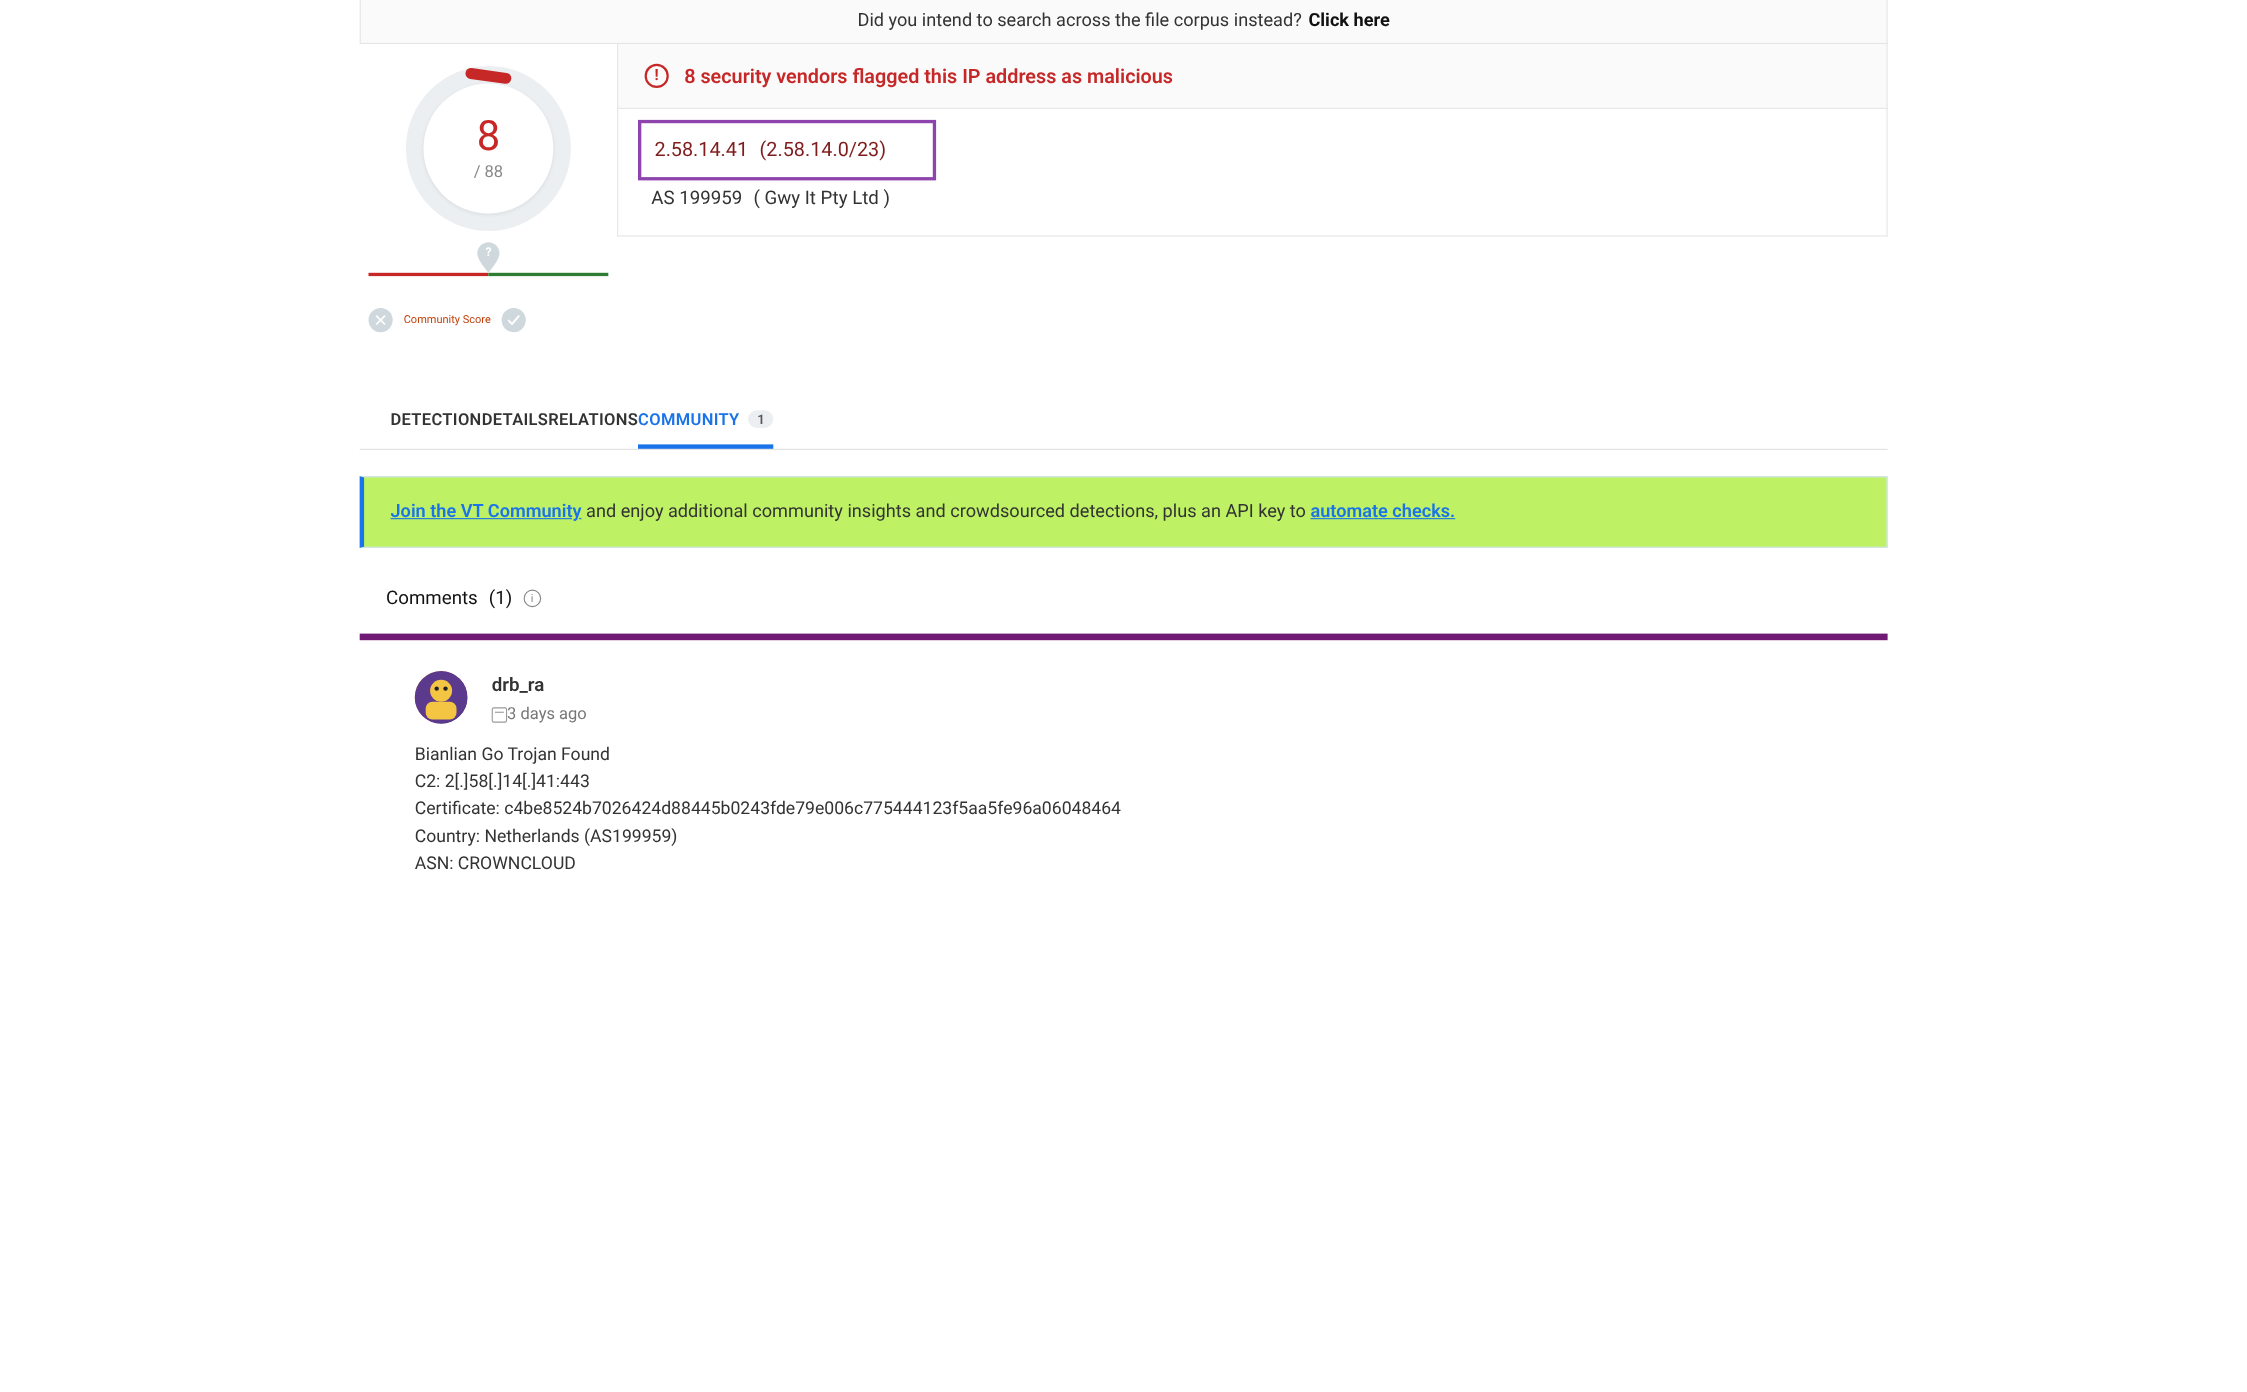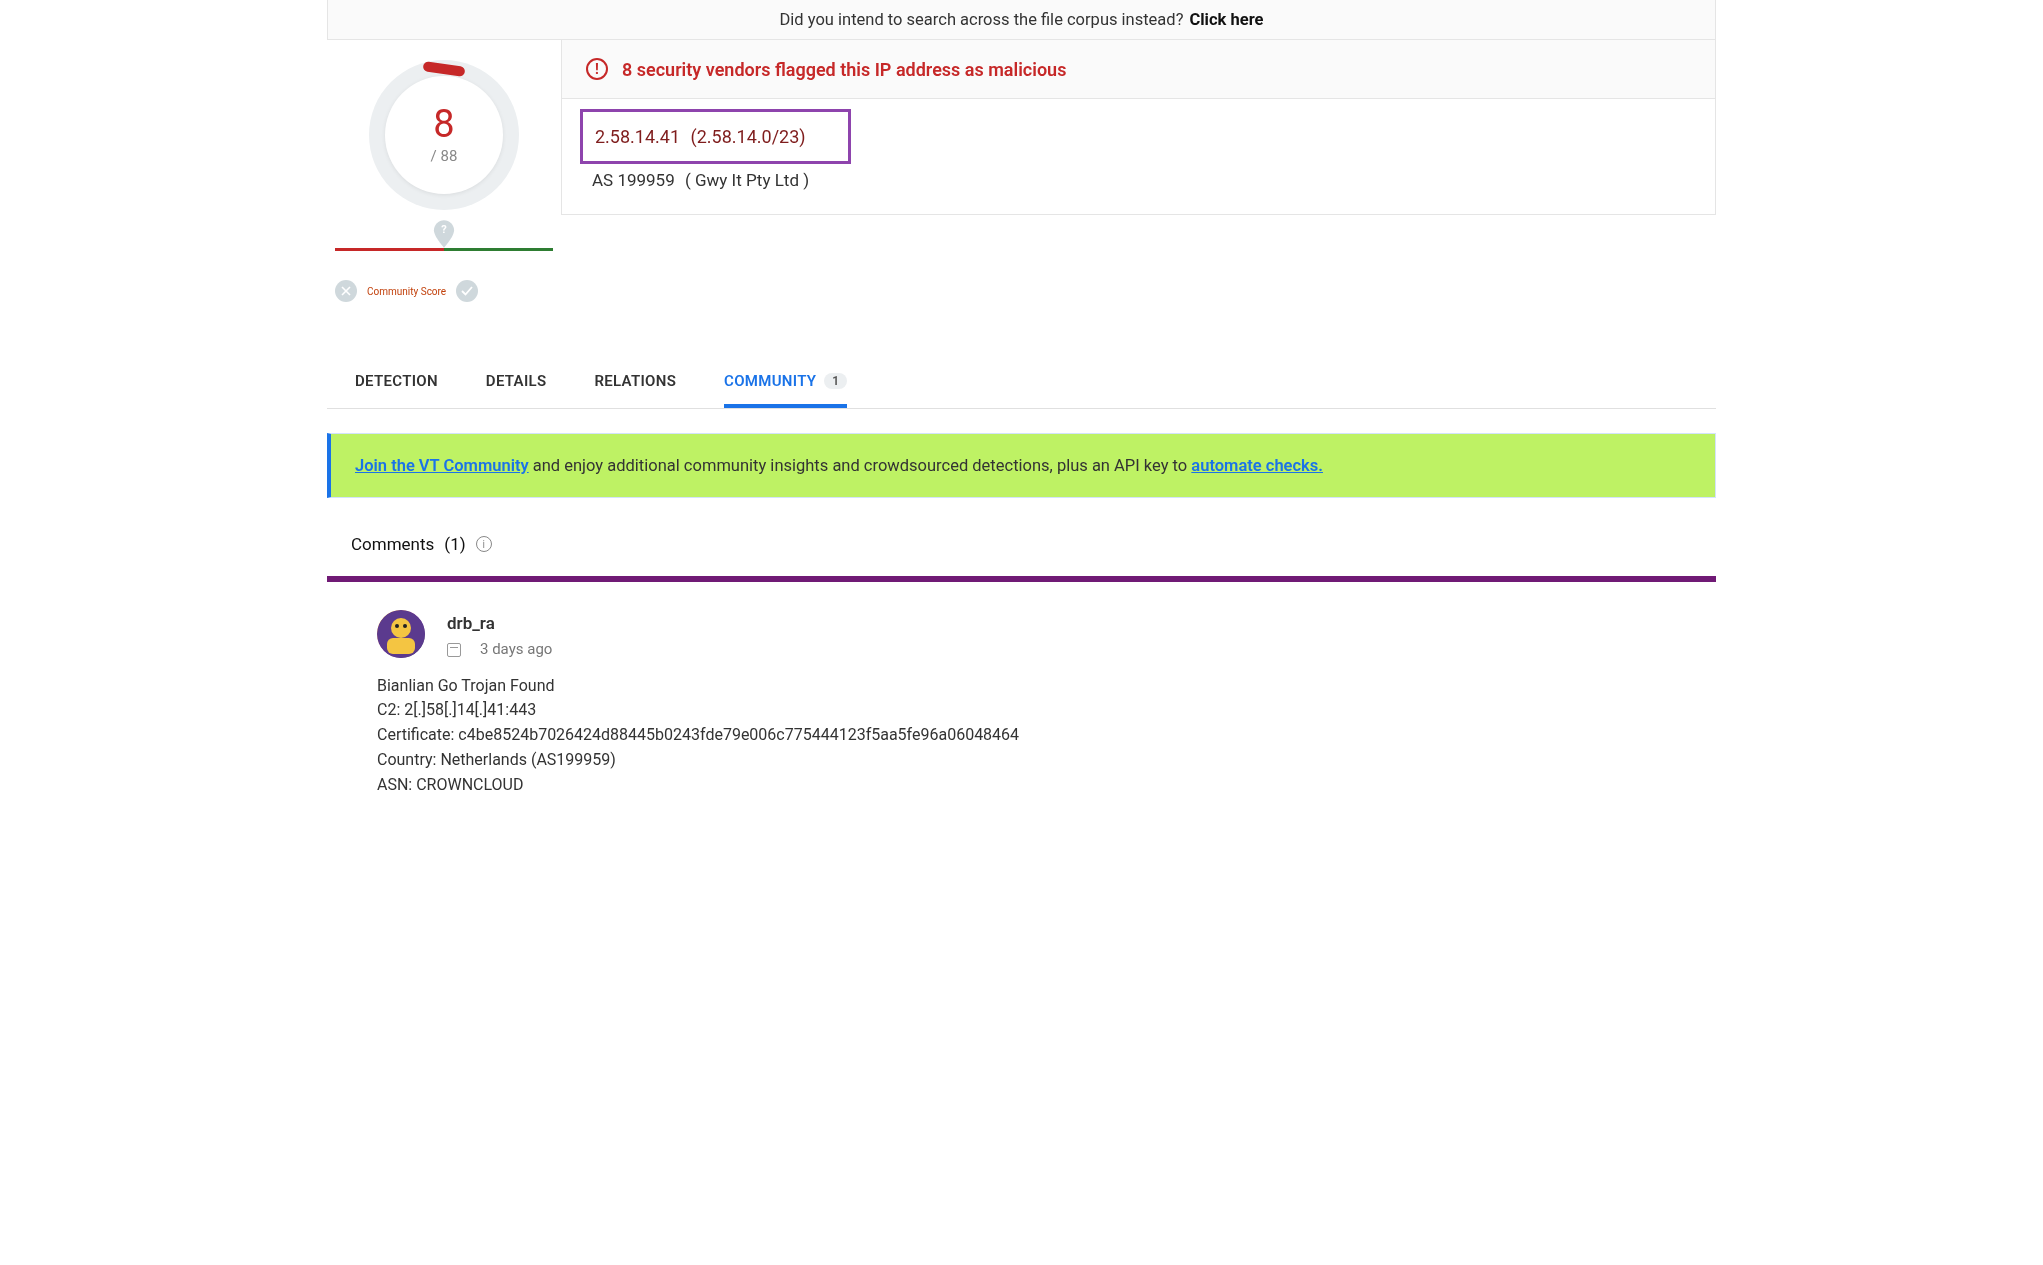--- a/index.html
+++ b/index.html
@@ -43,42 +43,42 @@
   .flag-text { color: #c62828; font-size: 18px; font-weight: 600; }
 
   
   .info-panel { border: 1px solid #e5e5e5; border-top: none; padding: 10px 0 24px 18px; }
   .ip-box { display: inline-block; border: 3px solid #8e44ad; padding: 14px 42px 14px 12px; font-size: 18px; color: #7f1d1d; }
   .ip-box .ip { margin-right: 6px; }
   .as-row { font-size: 17px; color: #333; margin-top: 6px; padding-left: 12px; }
   .as-row .asn { margin-right: 6px; }
 
   
-  .tabs { display: flex; align-items: center; gap: 48px; padding: 0 28px; margin-top: 56px; border-bottom: 1px solid #e0e0e0; }
+  .tabs { display: flex; align-items: center; padding: 0 28px; margin-top: 56px; border-bottom: 1px solid #e0e0e0; }
   .tab { padding: 14px 0; font-size: 15px; font-weight: 600; letter-spacing: 0.3px; color: #333; cursor: pointer; border-bottom: 4px solid transparent; display: flex; align-items: center; gap: 8px; }
   .tab.active { color: #1a73e8; border-bottom-color: #1a73e8; }
   .tab .badge { background: #eceff1; color: #555; border-radius: 10px; font-size: 12px; padding: 1px 8px; font-weight: 600; }
 
   
   .body-col { padding: 0 0 0 0; }
 
   
   .join-banner { margin: 24px 0 0 0; border: 1px solid #d3e3fb; background: #bef264; border-left: 4px solid #1a73e8; padding: 22px 24px; font-size: 16.5px; color: #333; }
   .join-banner a { color: #1a73e8; text-decoration: underline; font-weight: 600; cursor: pointer; }
 
   
   .comments-hdr { display: flex; align-items: center; gap: 10px; font-size: 17px; font-weight: 400; padding: 22px 24px; border-bottom: 6px solid #701a75; margin-top: 14px; }
   .comments-hdr .info-icon { width: 16px; height: 16px; border: 1.4px solid #888; border-radius: 50%; display: flex; align-items: center; justify-content: center; font-size: 10px; color: #888; cursor: pointer; }
 
   
   .comment { display: flex; gap: 22px; padding: 28px 24px 0 50px; }
   .avatar { width: 48px; height: 48px; border-radius: 50%; background: linear-gradient(135deg, #e0a020 0%, #8e44ad 50%, #34495e 100%); flex-shrink: 0; overflow: hidden; display:flex; align-items:center; justify-content:center; font-size:24px; }
   .comment-body { flex: 1; color: #333; font-size: 16px; line-height: 1.55; }
   .comment-author { font-weight: 600; font-size: 17px; margin-bottom: 2px; }
-  .comment-meta { display: flex; align-items: center; gap: 19px; color: #777; font-size: 15px; }
+  .comment-meta { display: flex; align-items: center; gap: 0; color: #777; font-size: 15px; }
   .cal-icon { width: 14px; height: 14px; border: 1.4px solid #999; border-radius: 2px; position: relative; }
   .cal-icon::before { content: ""; position: absolute; top: 3px; left: 2px; right: 2px; height: 1.2px; background: #999; }
   .comment-text { margin-top: 12px; }
   .comment-text .line { display: block; }
   .comment-text .gap { height: 16px; }
   .comment-full { margin-left: -70px; }
 
   .spacer { height: 40px; }
 </style>
 </head>

